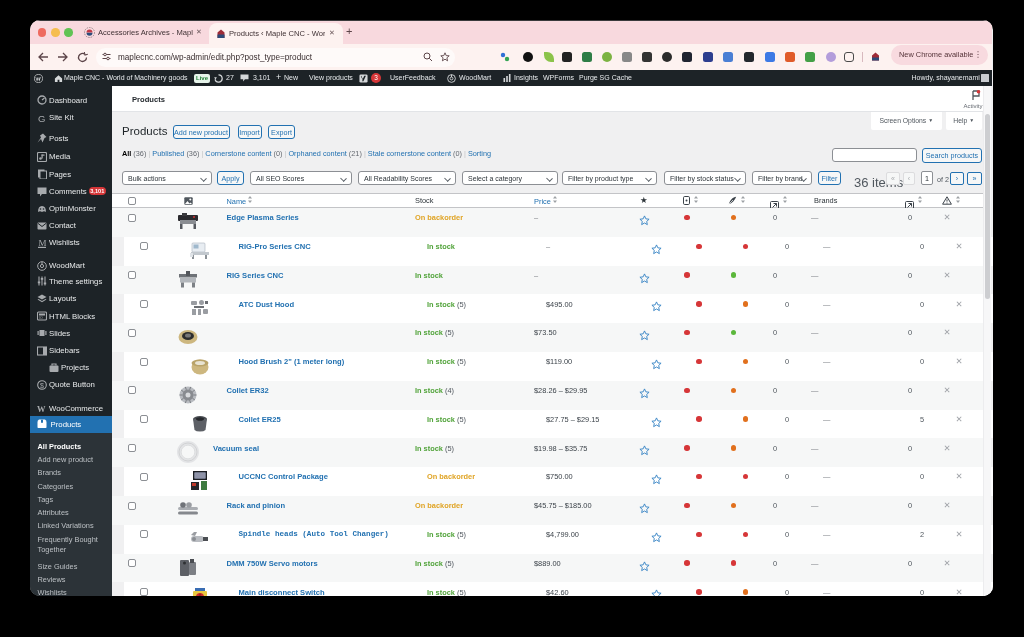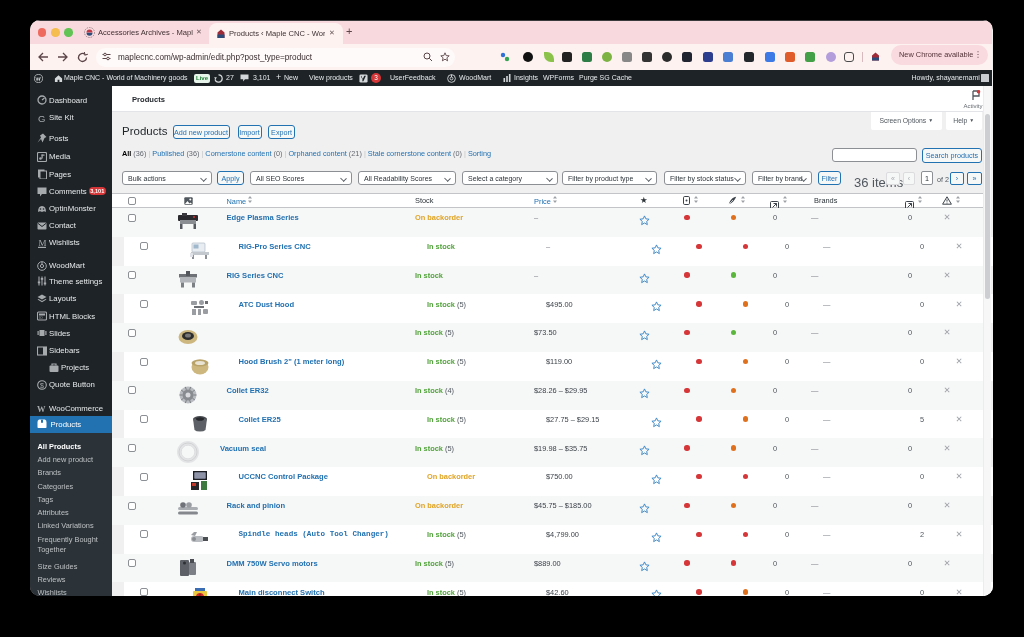--- a/index.html
+++ b/index.html
@@ -677,21 +677,21 @@
 <div class="cell num" style="left:796px;top:5.2px;">5</div>
 <div class="cell xmark" style="left:831.5px;top:4.2px;">✕</div>
 </div>
 <div class="row odd" style="top:352.9px;">
 <div class="cb" style="left:15.5px;top:5.5px;"></div>
 <span style="position:absolute;left:64.5px;top:3px;"><svg width="22" height="22" viewBox="0 0 22 22">
             <circle cx="11" cy="11" r="9" fill="none" stroke="#e3e4e6" stroke-width="4"></circle>
             <circle cx="11" cy="11" r="9" fill="none" stroke="#c9cacc" stroke-width="0.7"></circle>
             <circle cx="11" cy="11" r="6.8" fill="none" stroke="#c9cacc" stroke-width="0.5"></circle>
           </svg></span>
-<div class="cell name" style="left:108px;top:5.2px;text-align:center;">Vacuum seal</div>
+<div class="cell name" style="left:101px;top:5.2px;text-align:center;">Vacuum seal</div>
 <div class="cell instock" style="left:303px;top:5.2px;">In stock <span class="cnt">(5)</span></div>
 <div class="cell price" style="left:422px;top:5.2px;">$19.98 – $35.75</div>
 <span class="star" style="left:527px;top:4px;"><svg width="11" height="11" viewBox="0 0 12 12">
             <path d="M6 1 L7.5 4.2 L11 4.6 L8.4 7 L9.1 10.5 L6 8.7 L2.9 10.5 L3.6 7 L1 4.6 L4.5 4.2 Z" fill="none" stroke="#3582c4" stroke-width="1"></path>
           </svg></span>
 <div class="dot" style="left:572.2px;top:6.8px;background:#d63638;"></div>
 <div class="dot" style="left:618.7px;top:6.8px;background:#e1701d;"></div>
 <div class="cell num" style="left:661px;top:5.2px;">0</div>
 <div class="cell dash" style="left:699px;top:5.2px;">—</div>
 <div class="cell num" style="left:796px;top:5.2px;">0</div>

